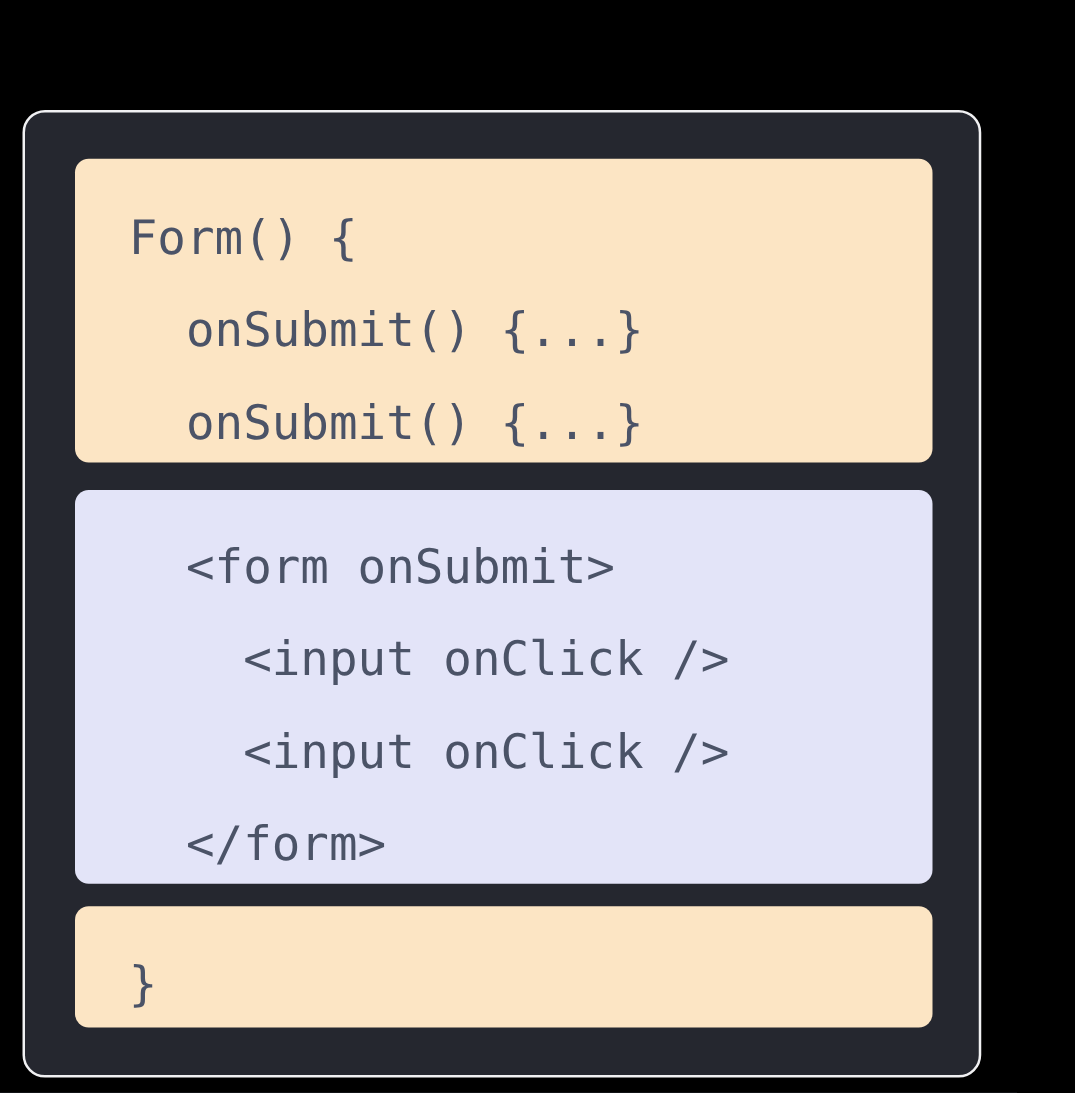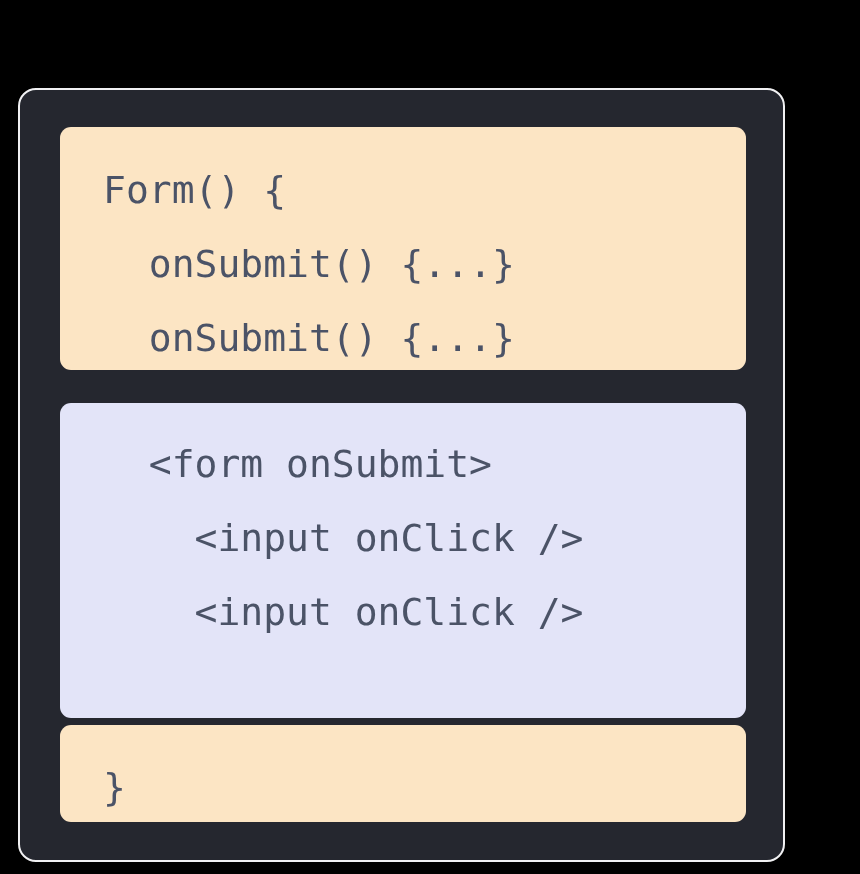--- a/index.html
+++ b/index.html
@@ -42,21 +42,20 @@
     width: 686px;
     box-sizing: border-box;
     border-radius: 11px;
     overflow: hidden;
   }
   .panel-component {
     background: #FCE5C4;
   }
   .panel-markup {
     background: #E3E4F8;
-    margin-top: 11px;
   }
 
   .panel-top {
     top: 37px;
     height: 243px;
     padding: 26px 0 0 0;
   }
   .panel-middle {
     top: 302px;
     height: 315px;
@@ -91,20 +90,21 @@
     <div class="panel panel-component panel-top">
       <span class="code-line">Form() {</span>
       <span class="code-line">  onSubmit() {...}</span>
       <span class="code-line">  onSubmit() {...}</span>
     </div>
 
     <div class="panel panel-markup panel-middle">
       <span class="code-line">  &lt;form onSubmit&gt;</span>
       <span class="code-line">    &lt;input onClick /&gt;</span>
       <span class="code-line">    &lt;input onClick /&gt;</span>
+      <span class="code-line">  &lt;/form&gt;</span>
     </div>
 
     <div class="panel panel-component panel-bottom">
       <span class="code-line">}</span>
     </div>
 
   </div>
 
 </div>
 

